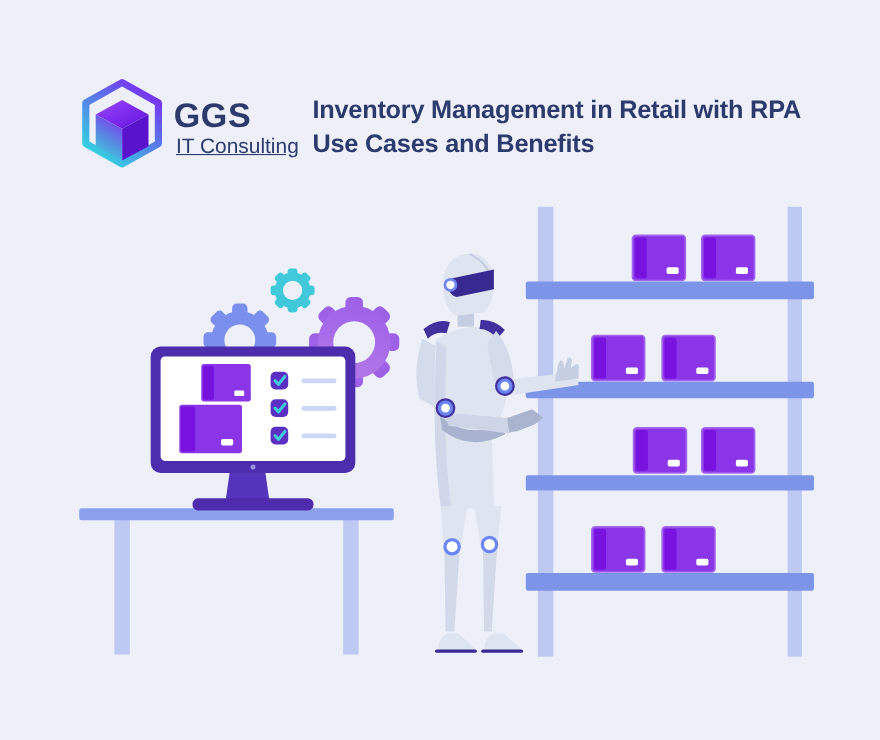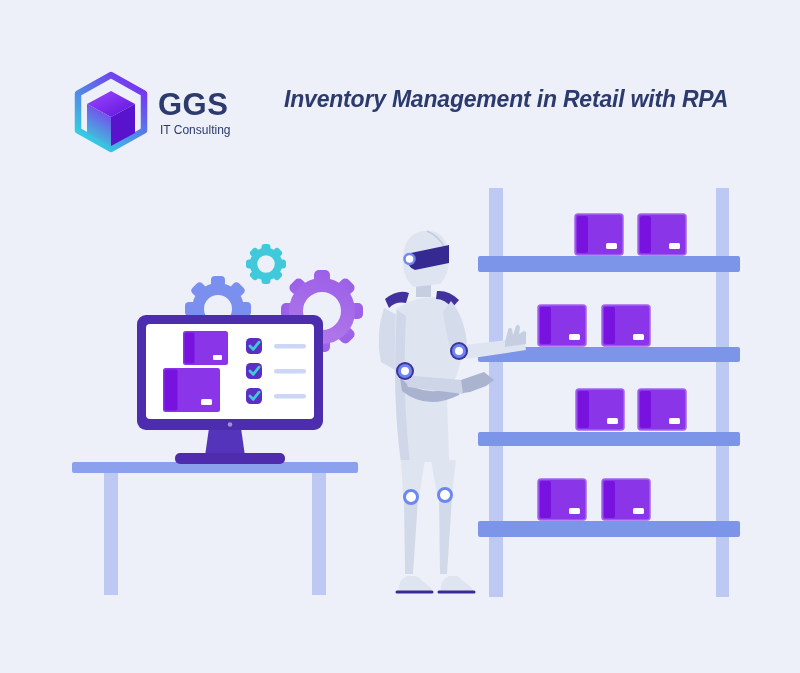--- a/index.html
+++ b/index.html
@@ -10,21 +10,21 @@
   }
   .logo-hex{position:absolute;left:70px;top:71px;}
   .logo-name{
     position:absolute;left:158px;top:87px;
     font-size:31px;font-weight:bold;letter-spacing:.5px;
     color:var(--color-heading-navy,#2c3a6e);
     text-align:right;
   }
   .logo-tagline{
     position:absolute;left:160px;top:123px;
-    font-size:12px;color:var(--color-heading-navy,#2c3a6e);
+    font-size:19px;color:var(--color-heading-navy,#2c3a6e);text-decoration:underline;
   }
   .title{
     position:absolute;left:284px;top:84px;
     font-size:23px;font-weight:bold;line-height:31px;letter-spacing:-.2px;
     color:var(--color-heading-navy,#2c3a6e);
   }
   .illustration{position:absolute;left:0;top:0;}
 </style>
 </head>
 <body>
@@ -47,22 +47,23 @@
       </linearGradient>
     </defs>
     <path d="M41 4 L74 22.5 L74 59.5 L41 78 L8 59.5 L8 22.5 Z" fill="none" stroke="url(#ghex)" stroke-width="6.5" stroke-linejoin="round"></path>
     <polygon points="41,20 65,33 41,46 17,33" fill="url(#gcubeT)"></polygon>
     <polygon points="65,33 65,62 41,75 41,46" fill="#5913cc"></polygon>
     <polygon points="17,33 41,46 41,75 17,62" fill="url(#gcubeL)"></polygon>
   </svg>
   <div class="logo-name">GGS</div>
   <div class="logo-tagline">IT Consulting</div>
 
-  <h1 class="title" style="margin:0;font-weight:bold;font-style:italic;">
+  <h1 class="title" style="margin:0;font-weight:bold;">
     <span>Inventory Management in Retail with RPA</span><br>
+    <span>Use Cases and Benefits</span>
   </h1>
 
   <svg class="illustration" width="800" height="673" viewBox="0 0 800 673">
     <defs>
       <linearGradient id="gpg" gradientUnits="userSpaceOnUse" x1="322" y1="270" x2="300" y2="352">
         <stop offset="0" stop-color="#9c60e8"></stop>
           <stop offset="1" stop-color="#b57ce8"></stop>
       </linearGradient>
     </defs>
 

